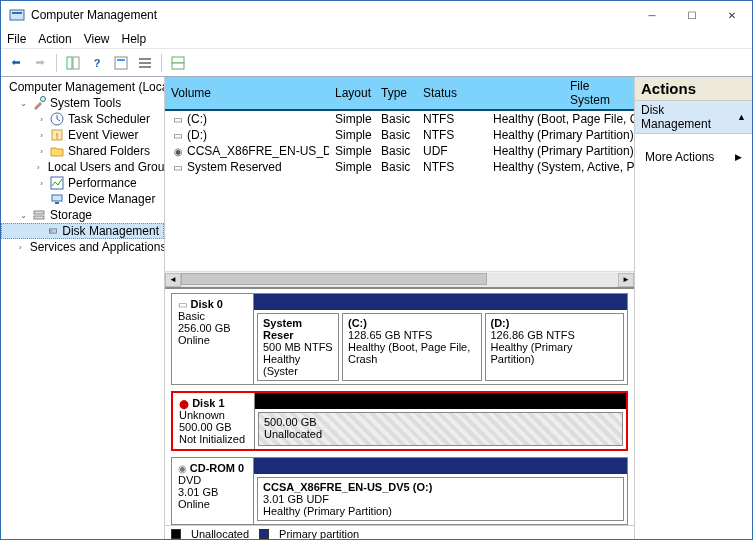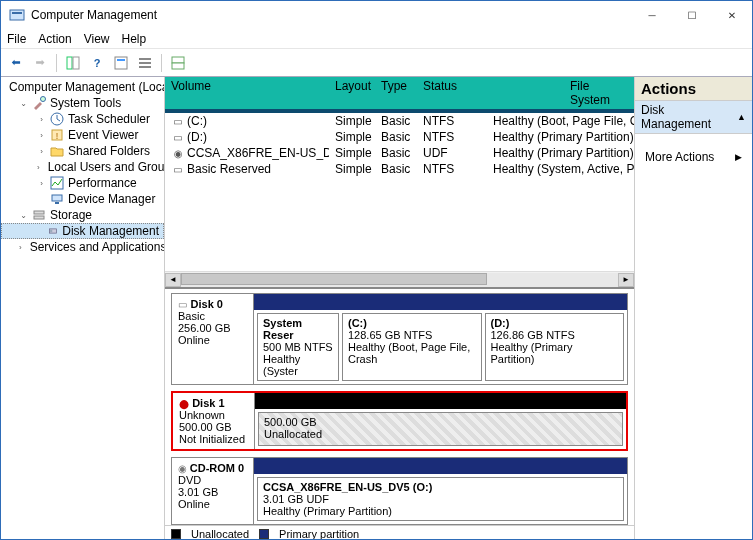--- a/index.html
+++ b/index.html
@@ -19,21 +19,21 @@
 .tree-pane { width: 164px; border-right: 1px solid #ccc; overflow: hidden; font-size: 12px; padding: 2px 0; background: #fff; }
 .tree-node { display: flex; align-items: center; padding: 1px 4px; white-space: nowrap; gap: 4px; cursor: default; }
 .tree-node.depth0 { padding-left: 4px; }
 .tree-node.depth1 { padding-left: 18px; }
 .tree-node.depth2 { padding-left: 36px; }
 .tree-node.selected { background: #cce4f7; border: 1px dotted #888; padding-top:0; padding-bottom:0;}
 .tree-exp { width: 9px; height: 9px; display: inline-flex; align-items: center; justify-content: center; font-size: 8px; color: #5a5a5a; }
 .tree-icon { width: 14px; height: 14px; }
 .middle-pane { flex: 1; display: flex; flex-direction: column; min-width: 0; border-right: 1px solid #ccc; }
 .vol-header, .vol-row { display: flex; font-size: 12px; }
-.vol-header { border-bottom: 4px solid #0c4a6e; background: #14b8a6; }
+.vol-header { border-bottom: 2px solid #0c4a6e; background: #7dd3fc; align-items: center; }
 .vol-header .col { padding: 2px 6px; border-right: 1px solid transparent; color: #000; font-weight: 400; }
 .col.volume { width: 164px; }
 .col.layout { width: 46px; }
 .col.type { width: 42px; }
 .col.fs { width: 70px; }
 .col.status { flex: 1; }
 .vol-body { flex: 0 0 auto; }
 .vol-row { padding: 1px 0; }
 .vol-row .col { padding: 0 6px; white-space: nowrap; overflow: hidden; text-overflow: clip; }
 .vol-row .vicon { display: inline-block; width: 14px; text-align:center; margin-right: 2px; font-size:10px; color:#555;}
@@ -238,21 +238,21 @@
               <div class="col status">Healthy (Primary Partition)</div>
             </div>
             <div class="vol-row">
               <div class="col volume"><span class="vicon">◉</span><span>CCSA_X86FRE_EN-US_DV5 (O:)</span></div>
               <div class="col layout">Simple</div>
               <div class="col type">Basic</div>
               <div class="col fs">UDF</div>
               <div class="col status">Healthy (Primary Partition)</div>
             </div>
             <div class="vol-row">
-              <div class="col volume"><span class="vicon">▭</span><span>Basic Reserved</span></div>
+              <div class="col volume"><span class="vicon">▭</span><span>System Reserved</span></div>
               <div class="col layout">Simple</div>
               <div class="col type">Basic</div>
               <div class="col fs">NTFS</div>
               <div class="col status">Healthy (System, Active, Primary Partition)</div>
             </div>
           </div>
         <div class="vol-spacer"></div>
         <div class="hscroll">
           <div class="arrow">◄</div>
           <div class="track">

